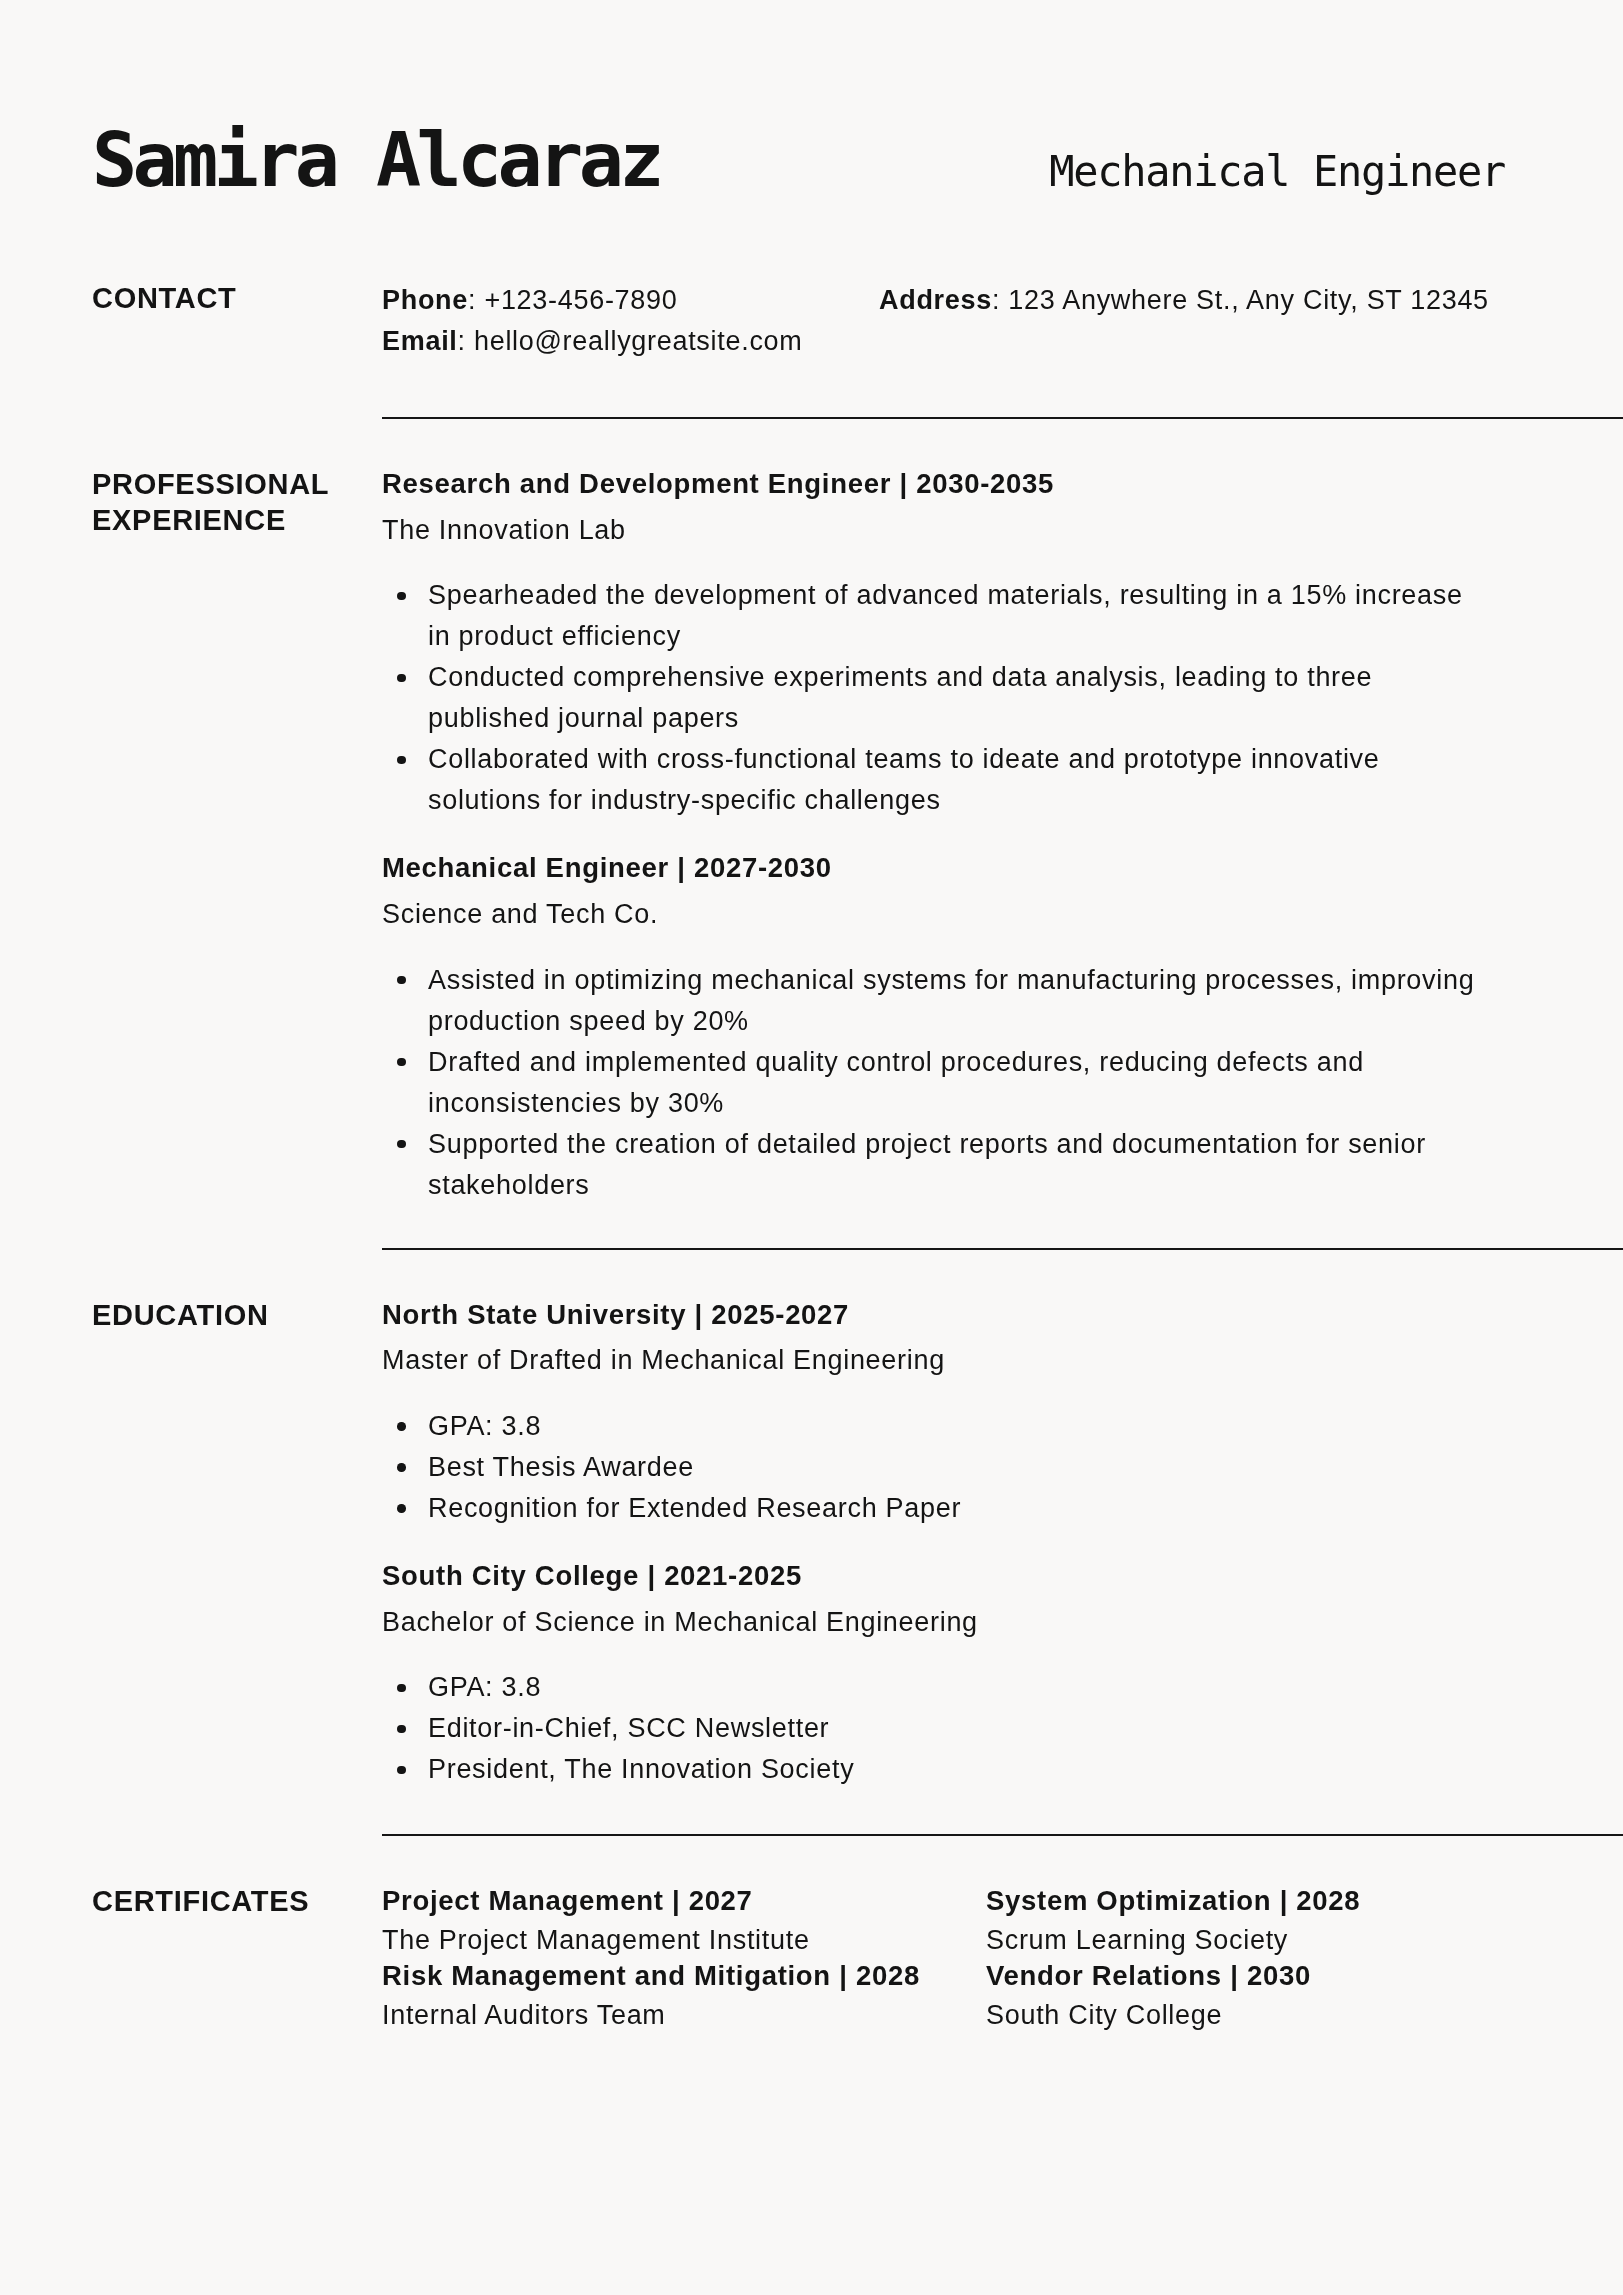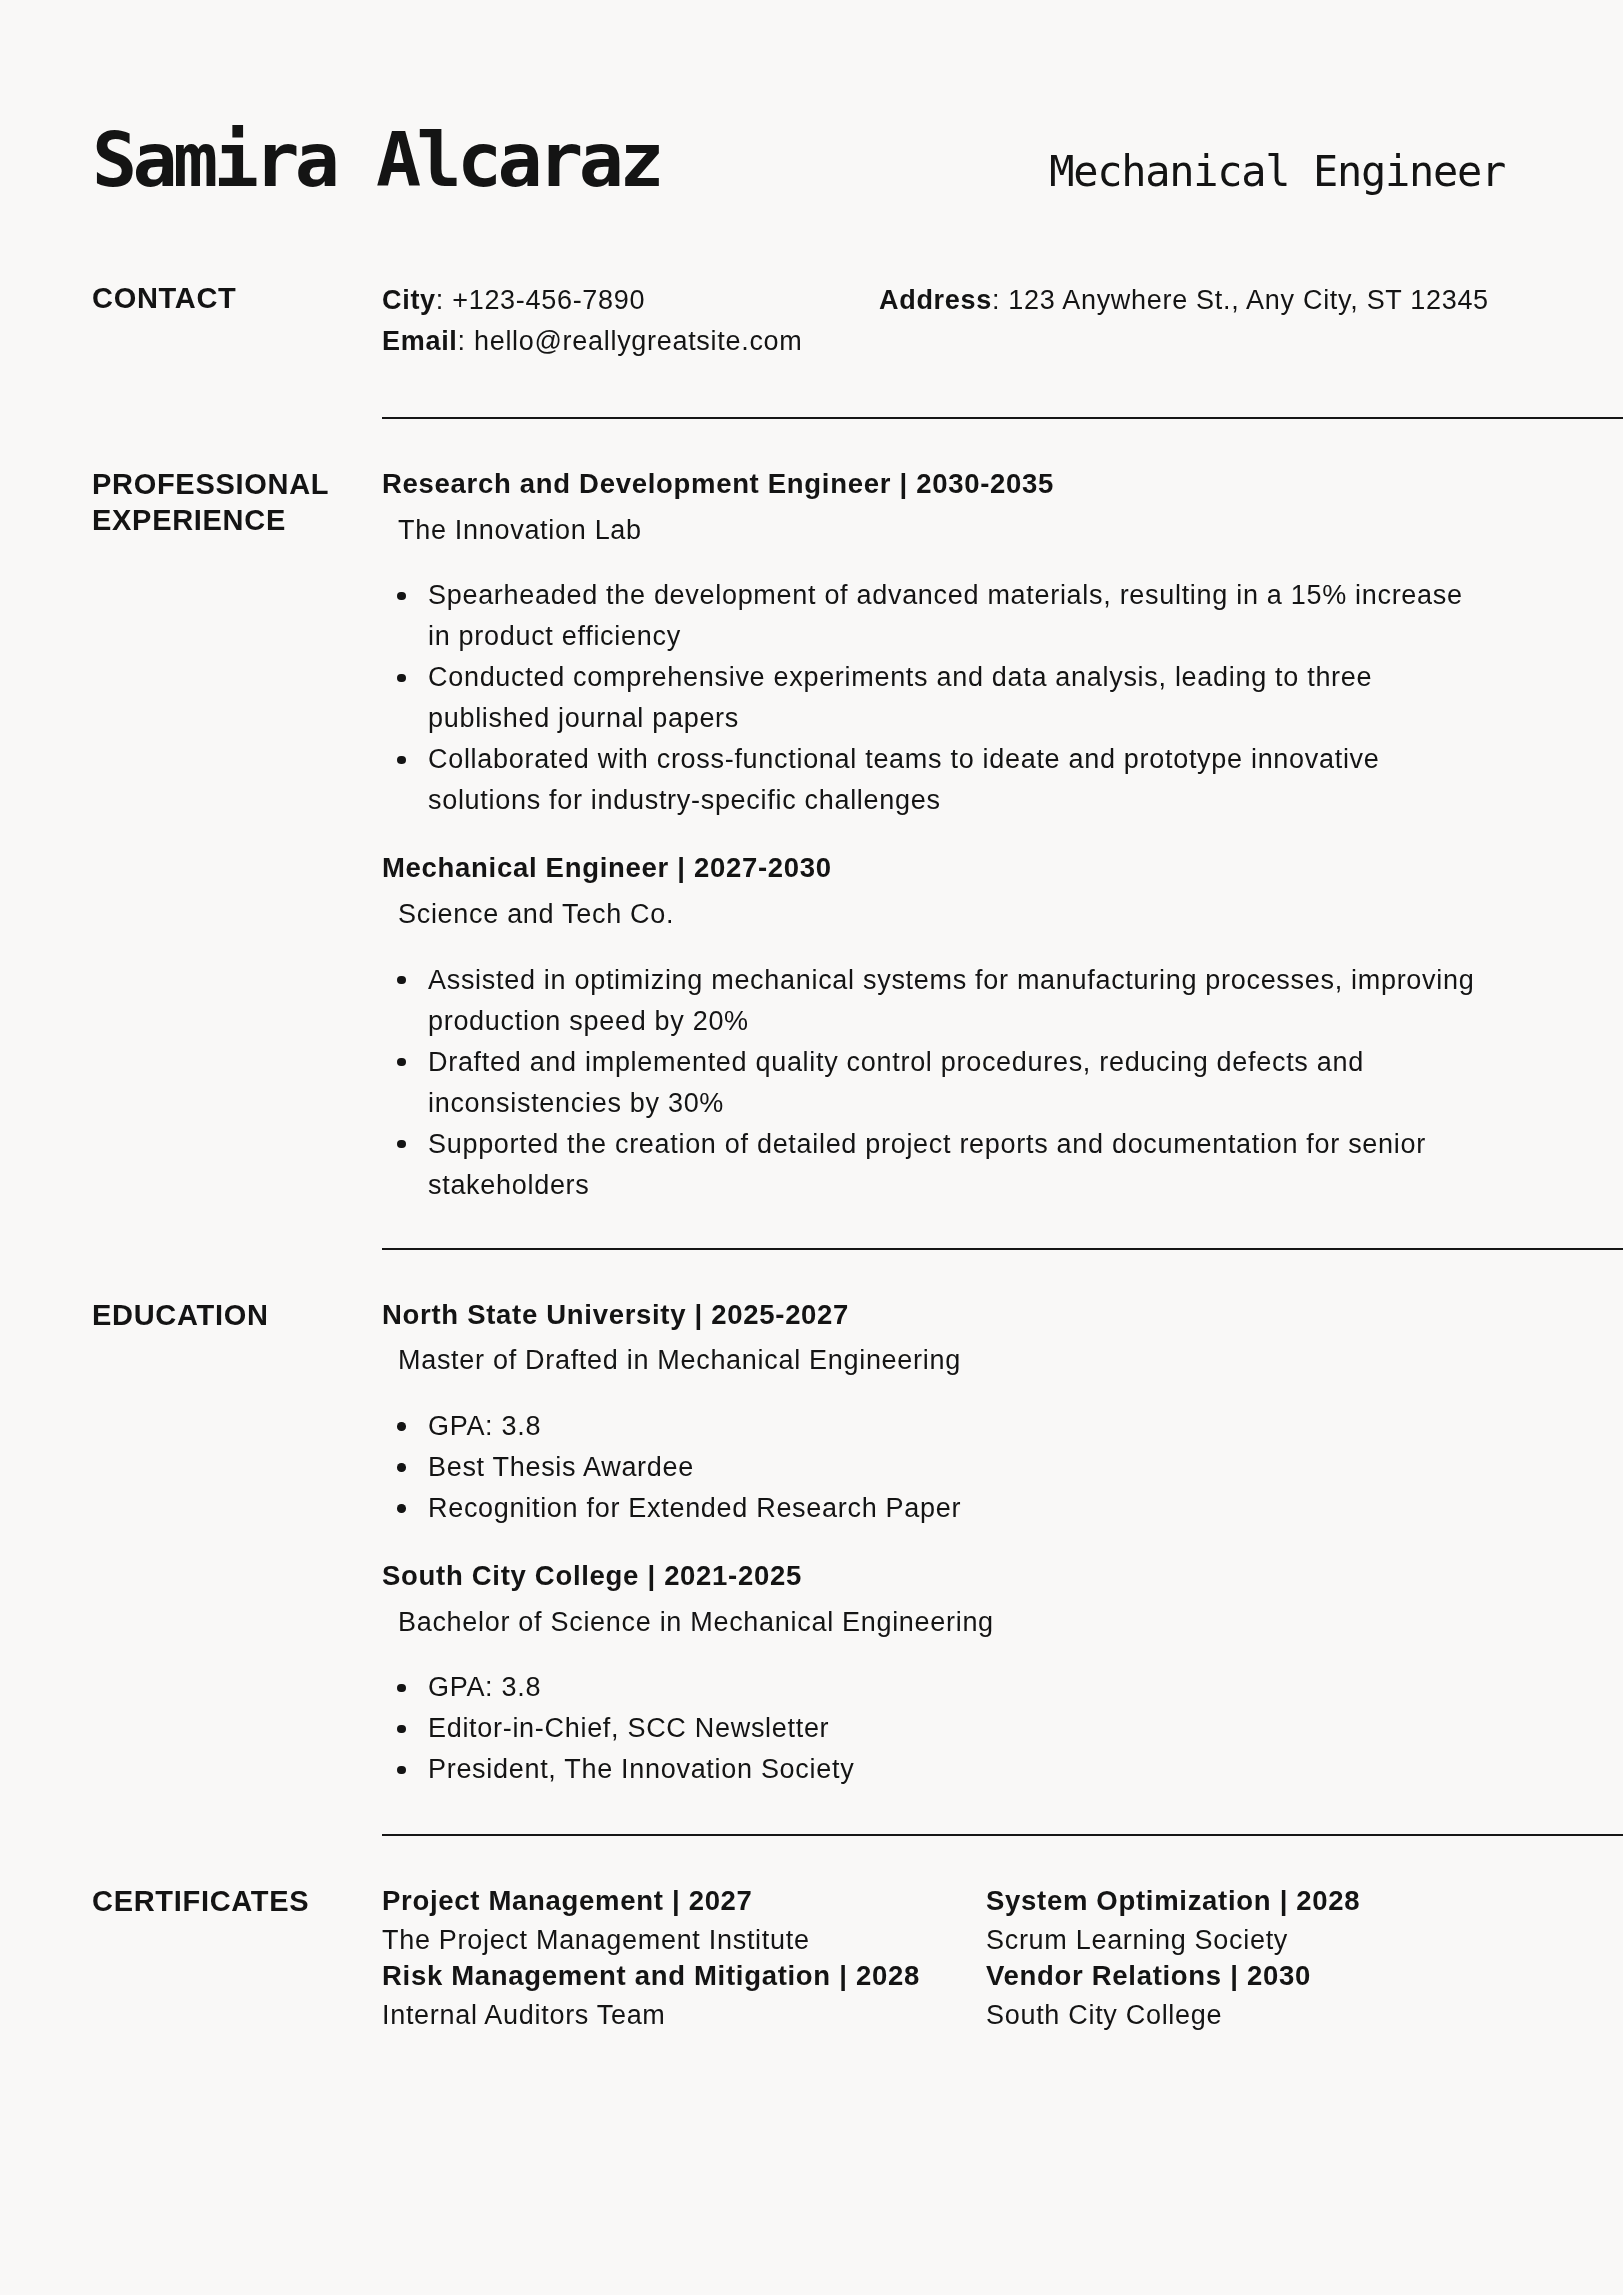--- a/index.html
+++ b/index.html
@@ -41,21 +41,21 @@
   .flabel { font-weight:bold; }
 
   
   hr.divider { border:none; border-top:2.6px solid #161616; margin:55px 0 0 290px; }
   hr.divider.d2 { margin-top:42px; }
   hr.divider.d3 { margin-top:44px; }
 
   
   .entry + .entry { margin-top:29px; }
   .entry-title { font-weight:bold; font-size:27.5px; line-height:36px; white-space:nowrap; }
-  .entry-sub { line-height:36px; margin-top:9.8px; white-space:nowrap;margin-left:16px; }
+  .entry-sub { line-height:36px; margin-top:9.8px; white-space:nowrap; }
   ul.bullets {
     list-style:none;
     margin:27.5px 0 0 0;
     padding:0 0 0 46px;
     max-width:1106px;
     box-sizing:border-box;
   }
   ul.bullets li { position:relative; line-height:41px; }
   ul.bullets li::before {
     content:""; position:absolute; left:-31px; top:16.4px;
@@ -74,21 +74,21 @@
 
   <div class="header">
     <div class="name">Samira Alcaraz</div>
     <div class="job-title">Mechanical Engineer</div>
   </div>
 
   <div class="section contact-section">
     <div class="section-label">CONTACT</div>
     <div class="contact-grid">
       <div class="contact-col">
-        <div class="contact-field"><span class="flabel">City</span><span>:</span> <span>+123-456-7890</span></div>
+        <div class="contact-field"><span class="flabel">Phone</span><span>:</span> <span>+123-456-7890</span></div>
         <div class="contact-field"><span class="flabel">Email</span><span>:</span> <span>hello@reallygreatsite.com</span></div>
       </div>
       <div class="contact-col">
         <div class="contact-field"><span class="flabel">Address</span><span>:</span> <span>123 Anywhere St., Any City, ST 12345</span></div>
       </div>
     </div>
   </div>
 
   <hr class="divider d1">
 

